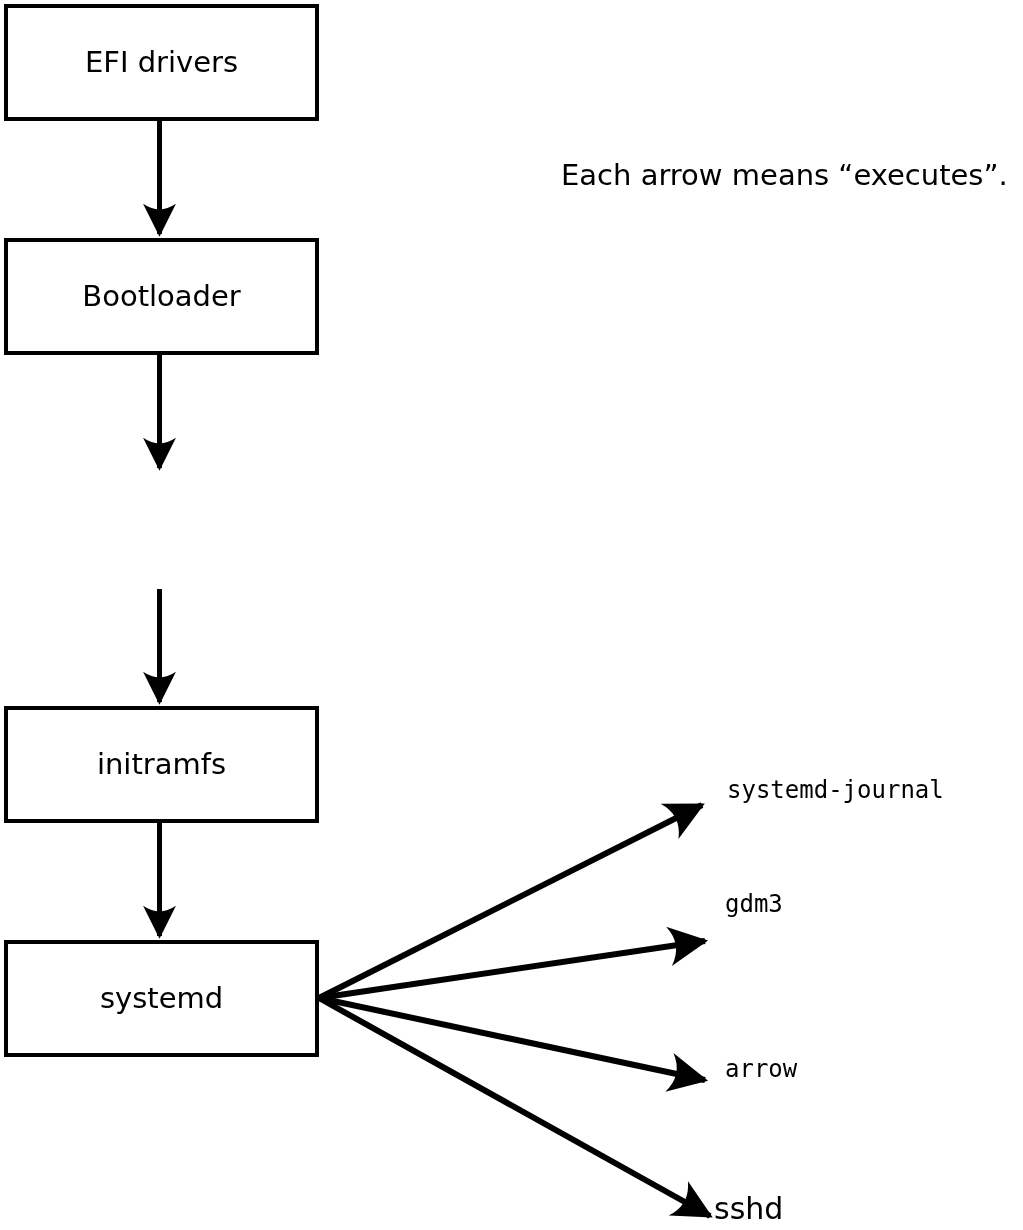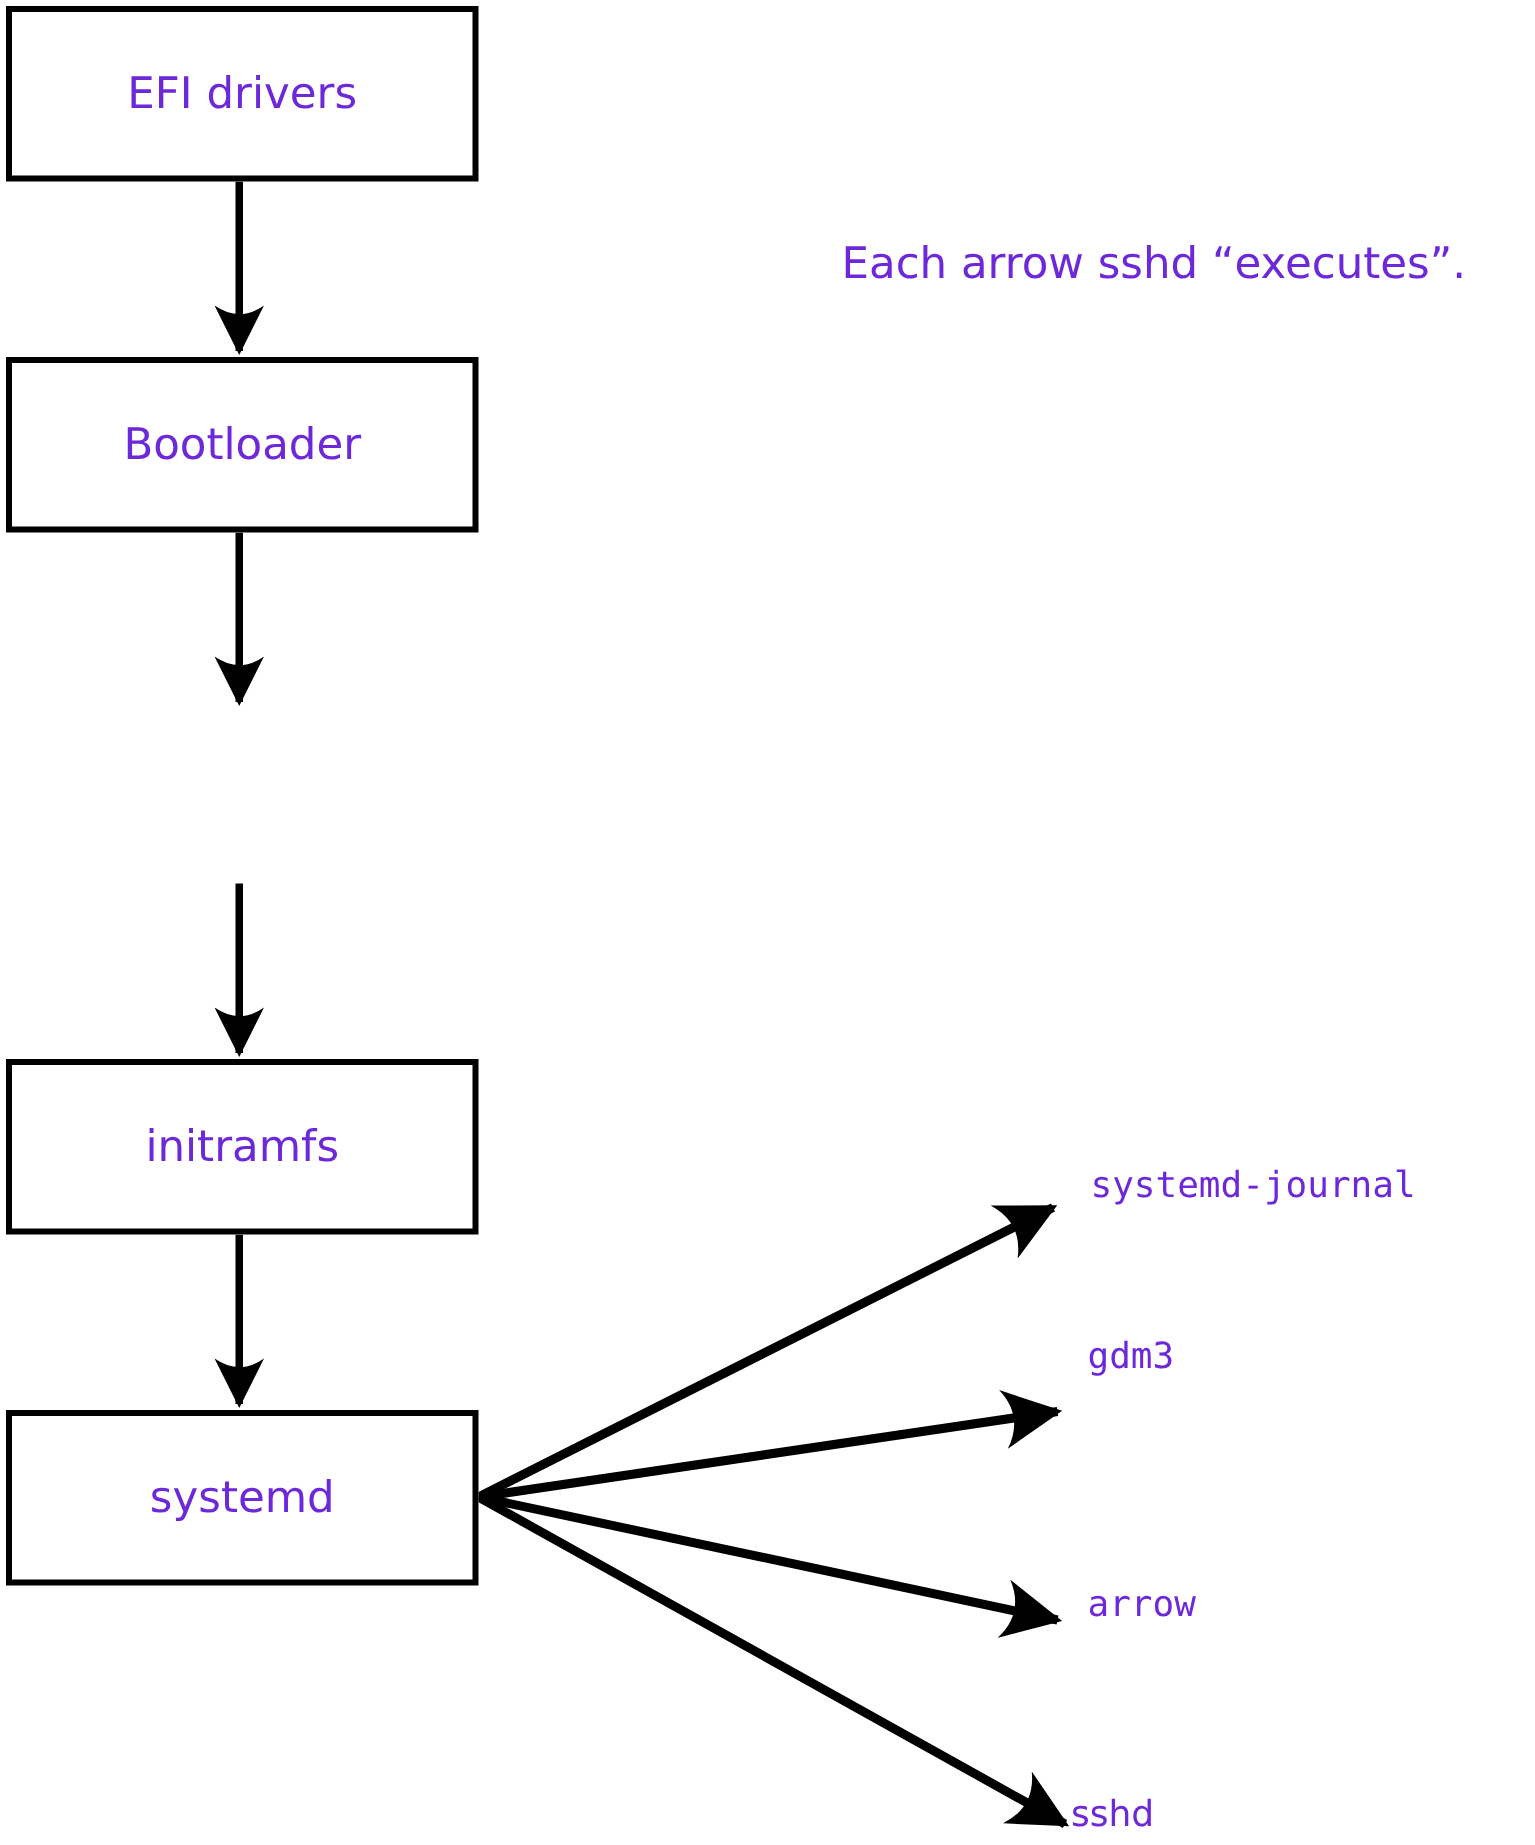--- a/index.html
+++ b/index.html
@@ -7,21 +7,21 @@
     padding: 0;
     background: #ffffff;
   }
   .stage {
     position: relative;
     width: 1023px;
     height: 1230px;
     background: #ffffff;
     overflow: hidden;
     font-family: "DejaVu Sans", sans-serif;
-    color: #6d28d9;
+    color: #000000;
   }
   .node {
     position: absolute;
     left: 4px;
     width: 315px;
     height: 117px;
     border: 4px solid #000000;
     background: #ffffff;
     box-sizing: border-box;
     display: flex;
@@ -69,21 +69,21 @@
     line-height: 36px;
     white-space: nowrap;
   }
   .leaf-systemd-journal { left: 727px; top: 772px; }
   .leaf-gdm3            { left: 725px; top: 886px; }
   .leaf-getty           { left: 725px; top: 1051px; }
   .leaf-sshd {
     left: 714px;
     top: 1190px;
     font-family: "DejaVu Sans", sans-serif;
-    font-size: 24px;
+    font-size: 30px;
     line-height: 38px;
   }
 </style>
 </head>
 <body>
 
 <div class="stage">
 
   <svg class="arrows-svg" viewBox="0 0 1023 1230" xmlns="http://www.w3.org/2000/svg">
     <defs>
@@ -109,20 +109,20 @@
   <div class="node node-bootloader">
     <span>Bootloader</span>
   </div>
   <div class="node node-initramfs">
     <span>initramfs</span>
   </div>
   <div class="node node-systemd">
     <span>systemd</span>
   </div>
 
-  <div class="annotation">Each arrow sshd “executes”.</div>
+  <div class="annotation">Each arrow means “executes”.</div>
 
   <div class="leaf leaf-systemd-journal">systemd-journal</div>
   <div class="leaf leaf-gdm3">gdm3</div>
   <div class="leaf leaf-getty">arrow</div>
   <div class="leaf leaf-sshd">sshd</div>
 
 </div>
 
 </body></html>

